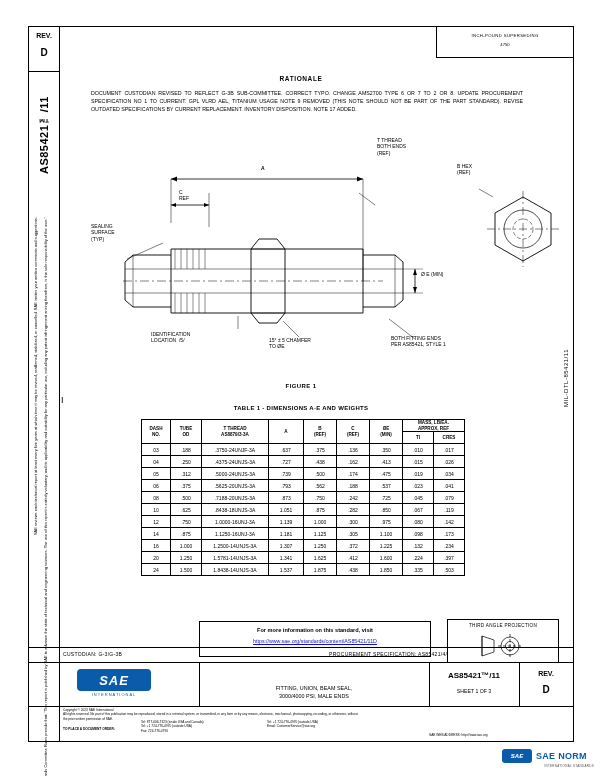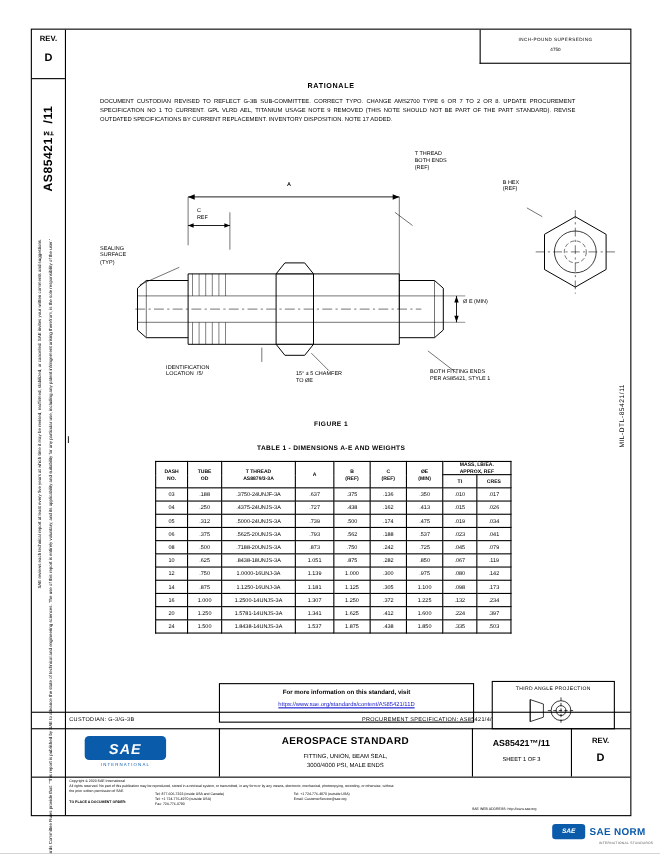--- a/index.html
+++ b/index.html
@@ -411,21 +411,20 @@
     <div class="titleblock">
       <div class="tb-logo">
         <div class="saelogo">
           <div class="disc">
             <span>SAE</span>
           </div>
           <div class="sub">INTERNATIONAL</div>
         </div>
       </div>
       <div class="tb-mid">
-        <div class="m1">AEROSPACE STANDARD</div>
         <div class="m2" style="white-space:pre;">FITTING, UNION, BEAM SEAL,
 3000/4000 PSI, MALE ENDS</div>
       </div>
       <div class="tb-num">
         <div class="n1">AS85421™/11</div>
         <div class="n2">SHEET 1 OF 3</div>
       </div>
       <div class="tb-rev">
         <div class="v1">REV.</div>
         <div class="v2">D</div>

